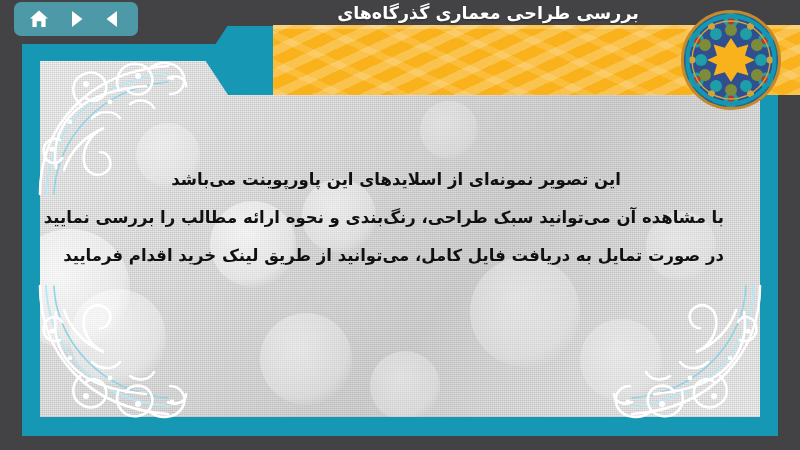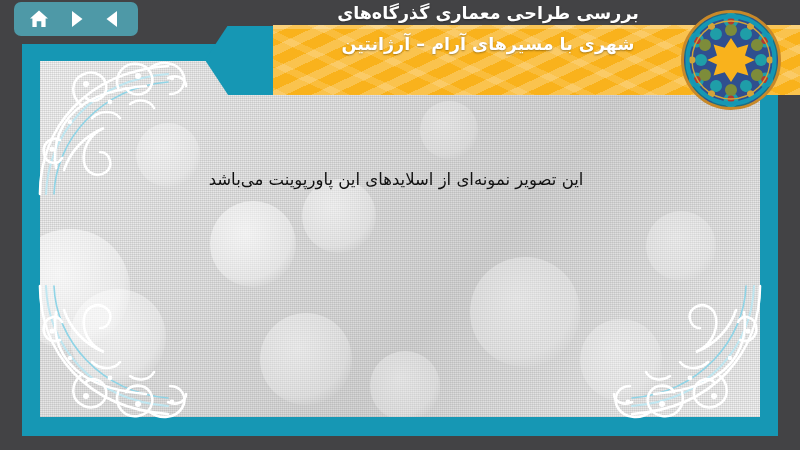--- a/index.html
+++ b/index.html
@@ -203,21 +203,21 @@
   #body-text {
     position: absolute;
     left: 28px;
     top: 100px;
     right: 36px;
     z-index: 20;
     direction: rtl;
     text-align: center;
     font-family: "DejaVu Sans", sans-serif;
     font-size: 16.5px;
-    font-weight: 400;
+    font-weight: 700;
     line-height: 38px;
     color: #101010;
   }
   #body-text .bline { display: block; white-space: nowrap; }
 </style>
 </head>
 <body>
 
 <div id="viewer">
 
@@ -260,20 +260,22 @@
       <div class="bokeh" style="left:220px; top:252px; width:92px;  height:92px;  opacity:.5;"></div>
       <div class="bokeh" style="left:330px; top:290px; width:70px;  height:70px;  opacity:.45;"></div>
       <div class="bokeh" style="left:430px; top:196px; width:110px; height:110px; opacity:.45;"></div>
       <div class="bokeh" style="left:540px; top:258px; width:82px;  height:82px;  opacity:.4;"></div>
       <div class="bokeh" style="left:606px; top:150px; width:70px;  height:70px;  opacity:.4;"></div>
       <div class="bokeh" style="left:96px;  top:62px;  width:64px;  height:64px;  opacity:.45;"></div>
       <div class="bokeh" style="left:380px; top:40px;  width:58px;  height:58px;  opacity:.35;"></div>
 
       <div id="body-text">
         <span class="bline">این تصویر نمونه‌ای از اسلایدهای این پاورپوینت می‌باشد</span>
+        <span class="bline">با مشاهده آن می‌توانید سبک طراحی، رنگ‌بندی و نحوه ارائه مطالب را بررسی نمایید</span>
+        <span class="bline">در صورت تمایل به دریافت فایل کامل، می‌توانید از طریق لینک خرید اقدام فرمایید</span>
       </div>
     </div>
 
     <svg class="ornament orn-tl" width="180" height="150" viewBox="0 0 180 150" aria-hidden="true">
       <g fill="none" stroke="#ffffff" stroke-width="2.6" stroke-linecap="round">
         <path d="M14 146 C14 80 60 24 142 18"></path>
         <path d="M20 146 C22 86 66 32 142 26" stroke="#bfe6f0" stroke-width="2"></path>
         <path d="M28 146 C30 92 74 40 142 34" stroke="#8fd4e6" stroke-width="1.6"></path>
         <path d="M30 120 C26 96 34 72 58 56 C76 44 98 40 120 38"></path>
         <path d="M38 122 C44 104 58 88 78 80 C64 86 56 100 58 114 C60 126 72 130 80 124 C88 118 84 104 74 104"></path>
@@ -346,21 +348,20 @@
     </svg>
   </div>
 
   <div id="header-dark"></div>
   <div id="band-arrow"></div>
   <div id="band-arrow-dark"></div>
   <div id="yellow-band"></div>
 
   <div id="title-text">
     <span class="tline">بررسی طراحی معماری گذرگاه‌های</span>
-    <span class="tline">شهری با مسیرهای آرام – آرژانتین</span>
   </div>
 
   <svg id="medallion" viewBox="0 0 104 104" aria-hidden="true">
     <defs>
       <clipPath id="medclip">
           <circle cx="52" cy="52" r="48"></circle>
         </clipPath>
     </defs>
     <circle cx="52" cy="52" r="49" fill="#1b6f86" stroke="#c8892a" stroke-width="2"></circle>
     <circle cx="52" cy="52" r="45" fill="#2f4f8f"></circle>

